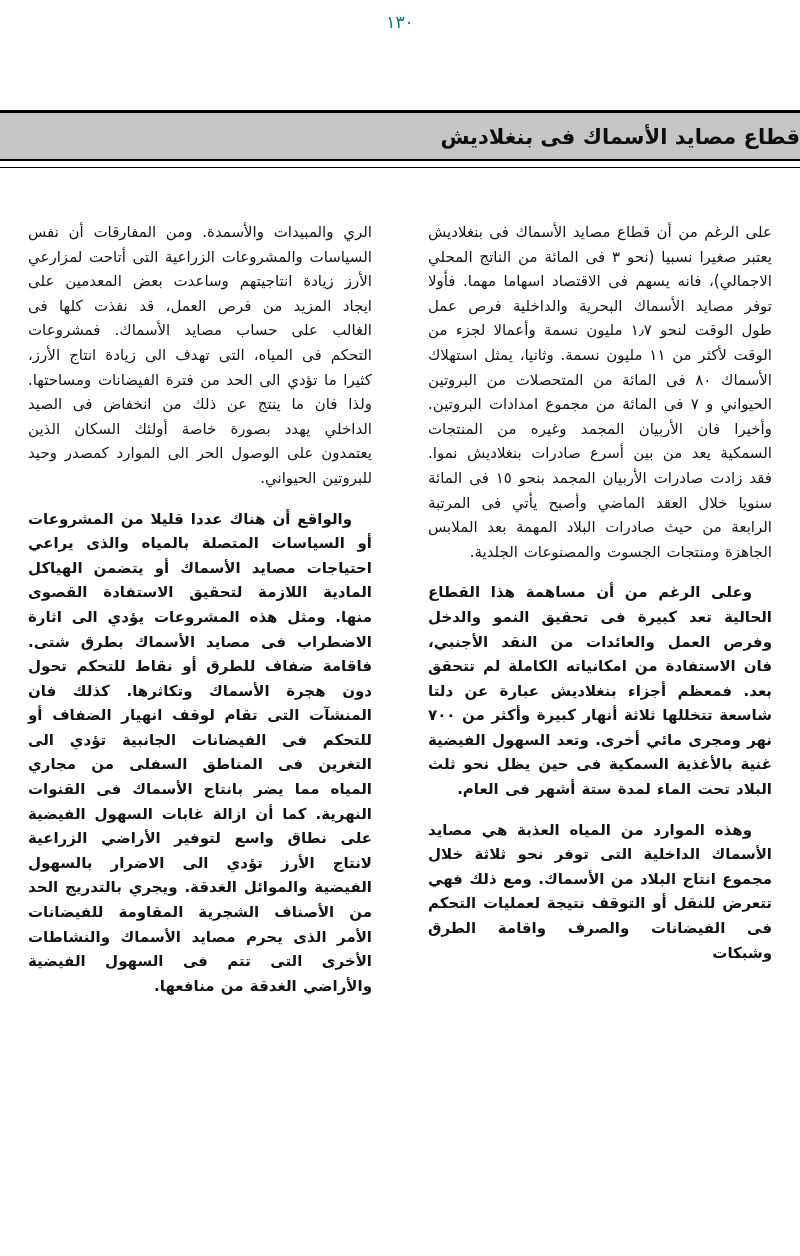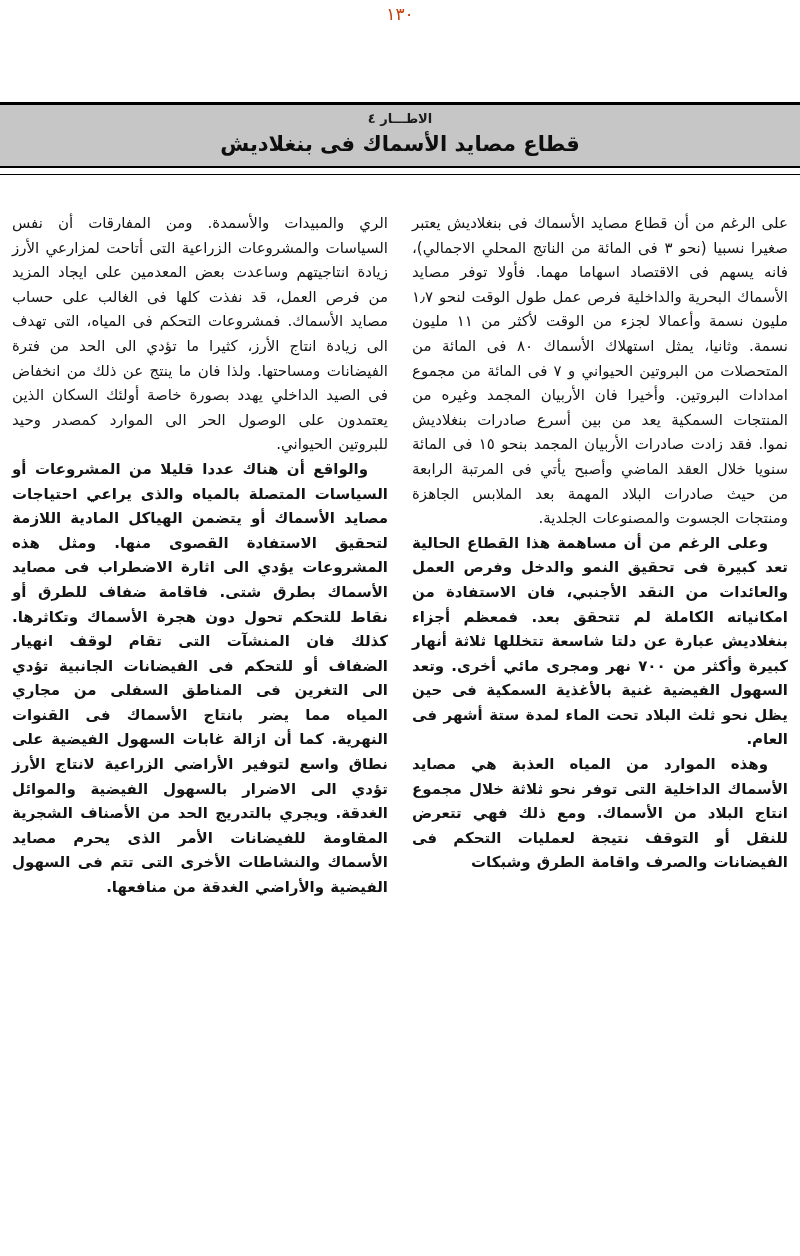--- a/index.html
+++ b/index.html
@@ -11,39 +11,39 @@
     width: 800px;
     min-height: 1256px;
     font-family: "DejaVu Sans", sans-serif;
     color: #141414;
     direction: rtl;
     position: relative;
   }
   .page-number {
     text-align: center;
     font-size: 17px;
-    padding-top: 4px;
+    padding-top: 12px;
     letter-spacing: 1px;
-    color: #c2410c;
+    color: #0f766e;
   }
   .box-header {
     margin-top: 78px;
     border-top: 3px solid #000;
     background: #c6c6c6;
     padding: 6px 0 10px 0;
   }
   .box-kicker {
     text-align: center;
     font-size: 13px;
     font-weight: bold;
     color: #1c1c1c;
     letter-spacing: 1px;
   }
   .box-title {
-    text-align: center;
+    text-align: right;
     font-size: 21px;
     font-weight: bold;
     margin-top: 6px;
     color: #0e0e0e;
   }
   .rule-thick {
     border: 0;
     border-top: 2px solid #000;
     margin: 0;
   }
@@ -57,39 +57,38 @@
     gap: 24px;
     padding: 0 12px;
     margin-top: 36px;
     box-sizing: border-box;
   }
   .col {
     flex: 1 1 0;
     min-width: 0;
   }
   .col p {
-    margin: 0;
+    margin: 16px;
     font-size: 15px;
     line-height: 24.6px;
     text-align: justify;
     text-justify: inter-word;
     word-spacing: 1px;
   }
   .col p.indent {
     text-indent: 20px;
     font-weight: bold;
   }
 </style>
 </head>
 <body>
 
 <div class="page-number">١٣٠</div>
 
 <div class="box-header">
-  <div class="box-kicker">الاطـــار ٤</div>
   <div class="box-title">قطاع مصايد الأسماك فى بنغلاديش</div>
 </div>
 <hr class="rule-thick">
 <hr class="rule-thin">
 
 <div class="columns">
   <div class="col">
     <p>على الرغم من أن قطاع مصايد الأسماك فى بنغلاديش يعتبر صغيرا نسبيا (نحو ٣ فى المائة من الناتج المحلي الاجمالي)، فانه يسهم فى الاقتصاد اسهاما مهما. فأولا توفر مصايد الأسماك البحرية والداخلية فرص عمل طول الوقت لنحو ١٫٧ مليون نسمة وأعمالا لجزء من الوقت لأكثر من ١١ مليون نسمة. وثانيا، يمثل استهلاك الأسماك ٨٠ فى المائة من المتحصلات من البروتين الحيواني و ٧ فى المائة من مجموع امدادات البروتين. وأخيرا فان الأربيان المجمد وغيره من المنتجات السمكية يعد من بين أسرع صادرات بنغلاديش نموا. فقد زادت صادرات الأربيان المجمد بنحو ١٥ فى المائة سنويا خلال العقد الماضي وأصبح يأتي فى المرتبة الرابعة من حيث صادرات البلاد المهمة بعد الملابس الجاهزة ومنتجات الجسوت والمصنوعات الجلدية.</p>
     <p class="indent">وعلى الرغم من أن مساهمة هذا القطاع الحالية تعد كبيرة فى تحقيق النمو والدخل وفرص العمل والعائدات من النقد الأجنبي، فان الاستفادة من امكانياته الكاملة لم تتحقق بعد. فمعظم أجزاء بنغلاديش عبارة عن دلتا شاسعة تتخللها ثلاثة أنهار كبيرة وأكثر من ٧٠٠ نهر ومجرى مائي أخرى. وتعد السهول الفيضية غنية بالأغذية السمكية فى حين يظل نحو ثلث البلاد تحت الماء لمدة ستة أشهر فى العام.</p>
     <p class="indent">وهذه الموارد من المياه العذبة هي مصايد الأسماك الداخلية التى توفر نحو ثلاثة خلال مجموع انتاج البلاد من الأسماك. ومع ذلك فهي تتعرض للنقل أو التوقف نتيجة لعمليات التحكم فى الفيضانات والصرف واقامة الطرق وشبكات</p>

